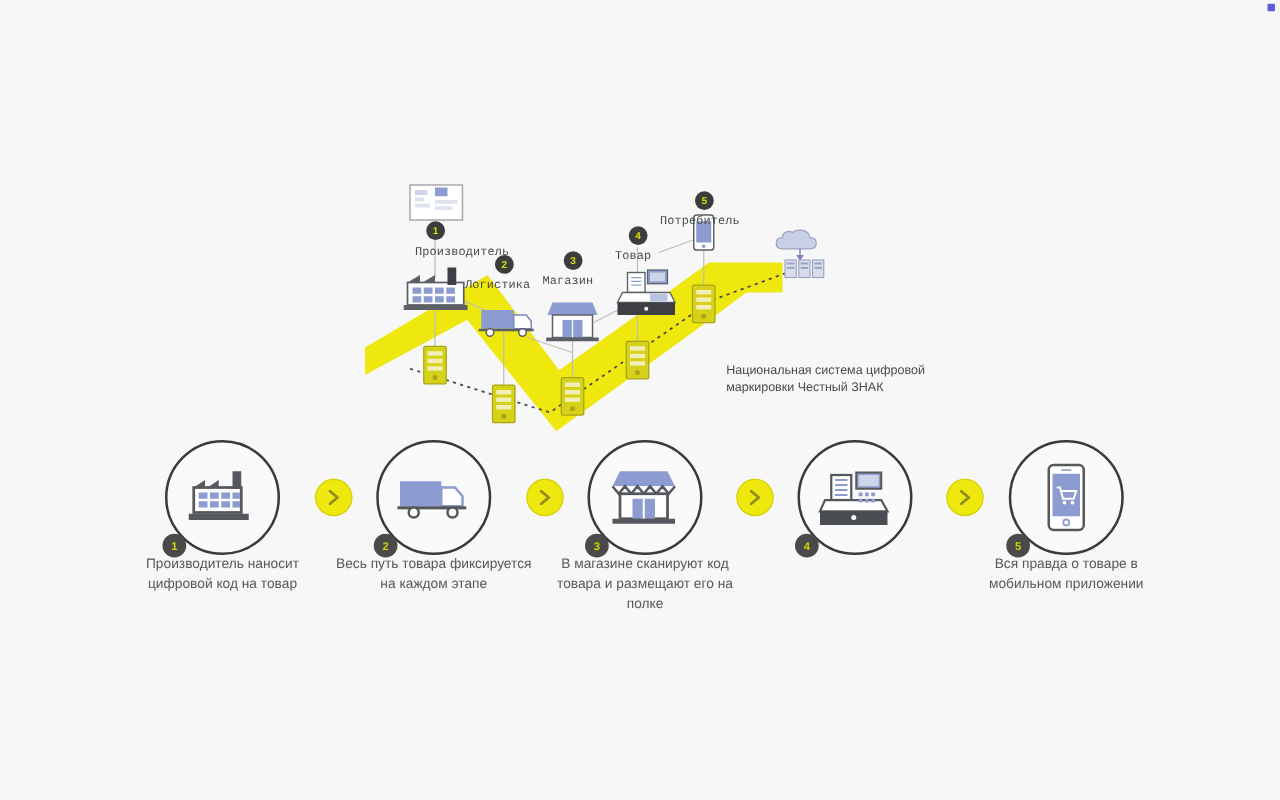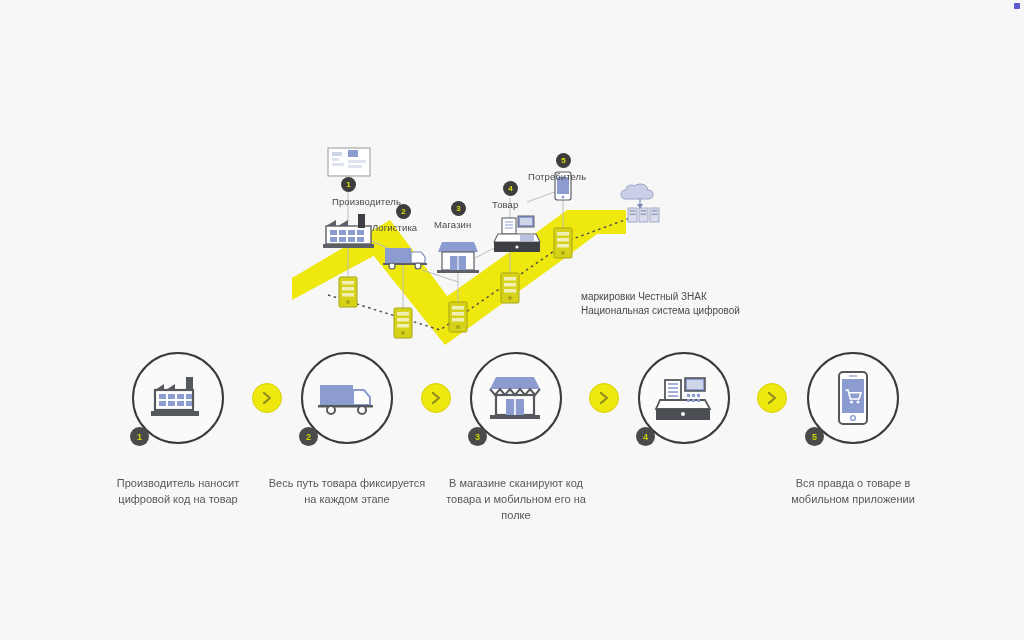--- a/index.html
+++ b/index.html
@@ -15,20 +15,21 @@
     background:#5b5bd6;border-radius:1px;
   }
 
   
   #diagram{position:absolute;left:270px;top:130px;width:520px;height:240px;}
   #diagram svg{display:block;}
 
   .dlabel{
     position:absolute;font-size:9.5px;color:#4a4a4a;white-space:nowrap;
     letter-spacing:.1px;
+    font-family:Liberation Mono, monospace;
   }
   .badge{
     position:absolute;width:15px;height:15px;border-radius:50%;
     background:#3d3d3d;color:#d8e000;font-size:8px;font-weight:bold;
     display:flex;align-items:center;justify-content:center;line-height:1;
   }
   .nslabel{
     position:absolute;font-size:10px;color:#4a4a4a;line-height:1.35;
     width:200px;
   }
@@ -42,21 +43,21 @@
     margin:0 auto;display:flex;align-items:center;justify-content:center;
     position:relative;
   }
   .step-badge{
     position:absolute;width:19px;height:19px;border-radius:50%;
     background:#4a4a4a;color:#c9d400;font-size:9px;font-weight:bold;
     display:flex;align-items:center;justify-content:center;
     left:-4px;bottom:-4px;
   }
   .caption{
-    margin-top:32px;font-size:11px;color:#55585c;line-height:1.45;
+    margin-top:0;font-size:11px;color:#55585c;line-height:1.45;
     padding:0 8px;
   }
   .arrow{
     position:absolute;width:30px;height:30px;border-radius:50%;
     background:#eee80f;border:1px solid #d6d000;
     display:flex;align-items:center;justify-content:center;
   }
   .arrow svg{display:block;}
 </style>
 </head>
@@ -222,22 +223,22 @@
     <div class="badge" style="left:181px;top:71px;">3</div>
     <div class="dlabel" style="left:164px;top:89px;">Магазин</div>
 
     <div class="badge" style="left:233px;top:51px;">4</div>
     <div class="dlabel" style="left:222px;top:69px;">Товар</div>
 
     <div class="badge" style="left:286px;top:23px;">5</div>
     <div class="dlabel" style="left:258px;top:41px;">Потребитель</div>
 
     <div class="nslabel" style="left:311px;top:160px;">
+      <div>Национальная система цифровой</div>
       <div>маркировки Честный ЗНАК</div>
-      <div>Национальная система цифровой</div>
     </div>
   </div>
 
   <div id="steps">
 
     <div class="step" style="left:88px;top:0;">
       <div class="circle">
         <svg width="58" height="48" viewBox="0 0 58 48">
           <rect x="6" y="16" width="38" height="20" fill="#ffffff" stroke="#55585c" stroke-width="2.2"></rect>
           <polygon points="6,16 15,10 15,16" fill="#55585c"></polygon>
@@ -292,21 +293,21 @@
           <polygon points="8,4 46,4 52,16 2,16" fill="#8c9bd0"></polygon>
           <path d="M2 16 l5 6 l5 -6 l5 6 l5 -6 l5 6 l5 -6 l5 6 l5 -6 l5 6 l5 -6" fill="#ffffff" stroke="none"></path>
           <polyline points="2,16 7,22 12,16 17,22 22,16 27,22 32,16 37,22 42,16 47,22 52,16" fill="none" stroke="#55585c" stroke-width="2"></polyline>
           <rect x="8" y="22" width="38" height="20" fill="#ffffff" stroke="#55585c" stroke-width="2.2"></rect>
           <rect x="18" y="26" width="18" height="16" fill="#8c9bd0"></rect>
           <line x1="27" y1="26" x2="27" y2="42" stroke="#ffffff" stroke-width="1.6"></line>
           <rect x="2" y="42" width="50" height="4" fill="#55585c"></rect>
         </svg>
         <div class="step-badge">3</div>
       </div>
-      <div class="caption">В магазине сканируют код товара и мобильном его на полке</div>
+      <div class="caption">В магазине сканируют код товара и размещают его на полке</div>
     </div>
 
     <div class="arrow" style="left:589px;top:31px;">
       <svg width="14" height="14" viewBox="0 0 14 14">
         <polyline points="4,2 10,7 4,12" fill="none" stroke="#8f8c1e" stroke-width="2.2" stroke-linecap="round" stroke-linejoin="round"></polyline>
       </svg>
     </div>
 
     <div class="step" style="left:594px;top:0;">
       <div class="circle">

